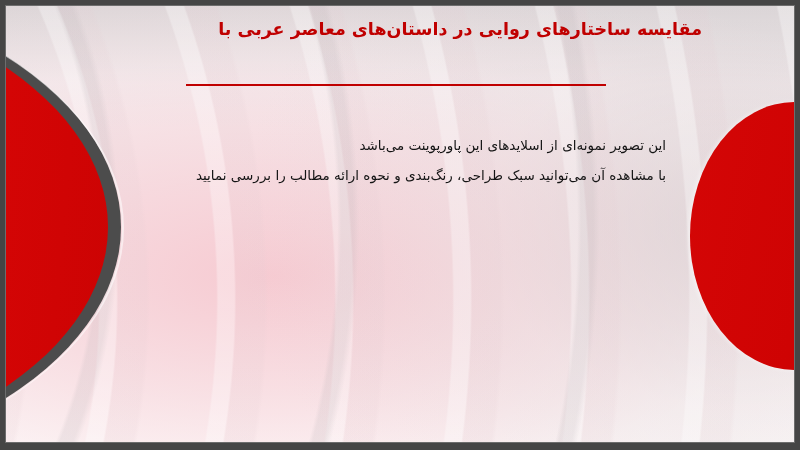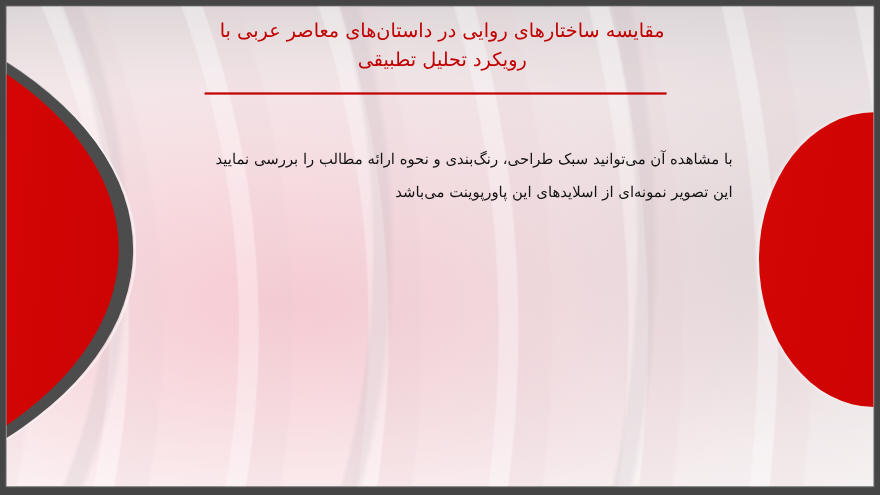--- a/index.html
+++ b/index.html
@@ -122,24 +122,25 @@
   #title-block {
     position:absolute;
     right:92px; top:10px;
     width:600px;
     text-align:center;
     direction:rtl;
   }
   .title-line {
     color:#c00000;
     font-size:17.5px;
-    font-weight:normal;
+    font-weight:bold;
     line-height:26px;
     letter-spacing:0px;
     white-space:nowrap;
+    text-align:right;
   }
   #title-rule {
     position:absolute;
     right:188px; top:78px;
     width:420px; height:2px;
     background:#c00000;
   }
 
   #body-block {
     position:absolute;
@@ -170,23 +171,22 @@
     <div class="stripes2"></div>
 
     <div class="left-shape-outline"></div>
     <div class="left-shape"></div>
     <div class="left-inner-line"></div>
 
     <div class="right-ellipse"></div>
 
     <div id="title-block">
       <div class="title-line">مقایسه ساختارهای روایی در داستان‌های معاصر عربی با</div>
-      <div class="title-line">رویکرد تحلیل تطبیقی</div>
     </div>
     <div id="title-rule"></div>
 
     <div id="body-block">
+      <div class="body-line">این تصویر نمونه‌ای از اسلایدهای این پاورپوینت می‌باشد</div>
       <div class="body-line">با مشاهده آن می‌توانید سبک طراحی، رنگ‌بندی و نحوه ارائه مطالب را بررسی نمایید</div>
-      <div class="body-line">این تصویر نمونه‌ای از اسلایدهای این پاورپوینت می‌باشد</div>
     </div>
 
   </div>
 </div>
 
 </body></html>

